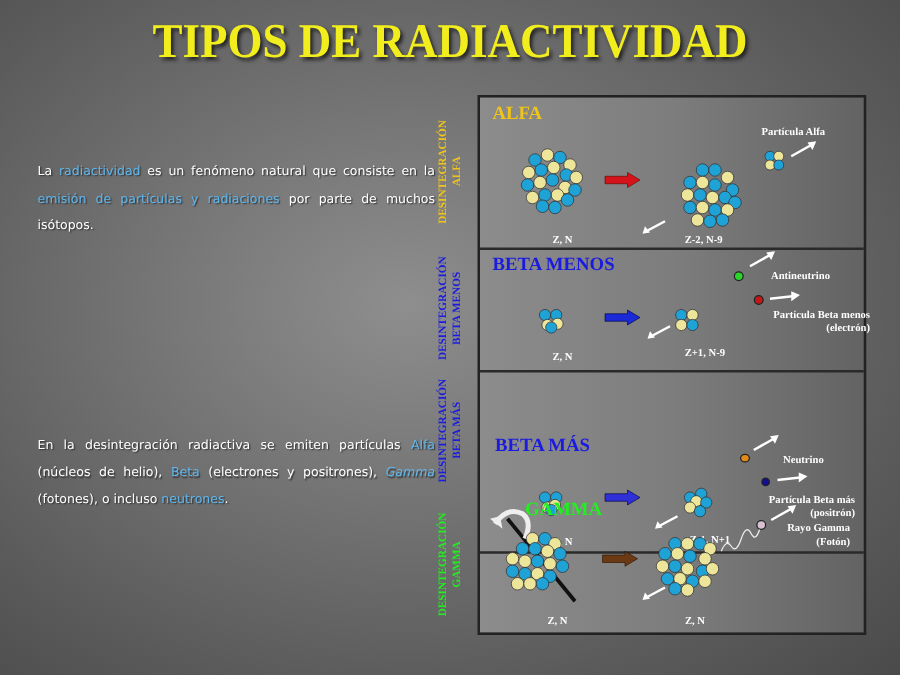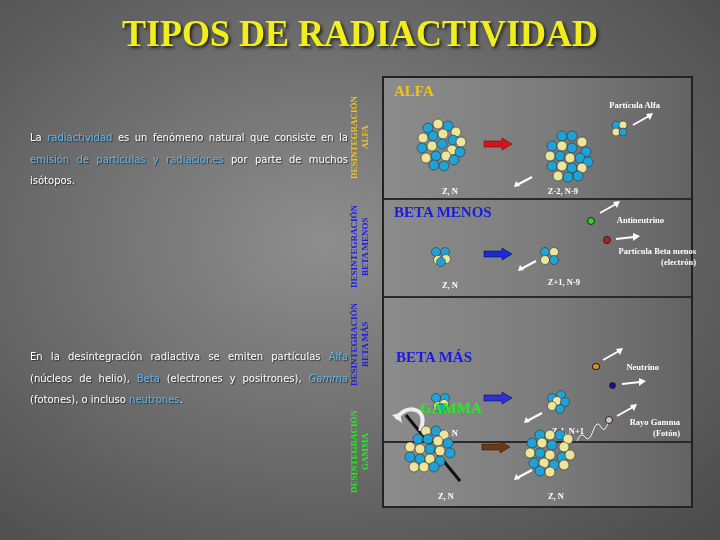--- a/index.html
+++ b/index.html
@@ -203,20 +203,22 @@
     <svg style="left:218px;top:1px;" width="22" height="14">
         <line x1="1" y1="13" x2="17" y2="4" stroke="#fff" stroke-width="2"></line>
         <polygon points="21,1 14,2 18,8" fill="#fff"></polygon>
       </svg>
     <div class="lbl" style="left:225px;top:16px;width:50px;">Neutrino</div>
     <div class="dot" style="left:225px;top:36px;width:5px;height:5px;background:#101090;"></div>
     <svg style="left:238px;top:32px;" width="24" height="10">
         <line x1="0" y1="6" x2="18" y2="4" stroke="#fff" stroke-width="2"></line>
         <polygon points="24,3 17,0 17,8" fill="#fff"></polygon>
       </svg>
+    <div class="lbl" style="left:210px;top:48px;width:90px;">Partícula Beta más
+(positrón)</div>
     <div class="lbl" style="left:34px;top:82px;width:40px;">Z, N</div>
     <div class="lbl" style="left:140px;top:80px;width:60px;">Z-1, N+1</div>
   </div>
 
   <div class="row" style="top:317px;height:113px;border-bottom:none;">
     <div class="rtitle" style="left:36px;top:5px;color:#22ee22;">GAMMA</div>
     <svg style="left:8px;top:8px;" width="70" height="80">
       <line x1="14" y1="12" x2="68" y2="78" stroke="#111" stroke-width="3"></line>
       <path d="M4,16 Q14,2 26,8 Q34,14 28,28" fill="none" stroke="#eee" stroke-width="4"></path>
       <polygon points="0,12 10,20 8,10" fill="#eee"></polygon>

